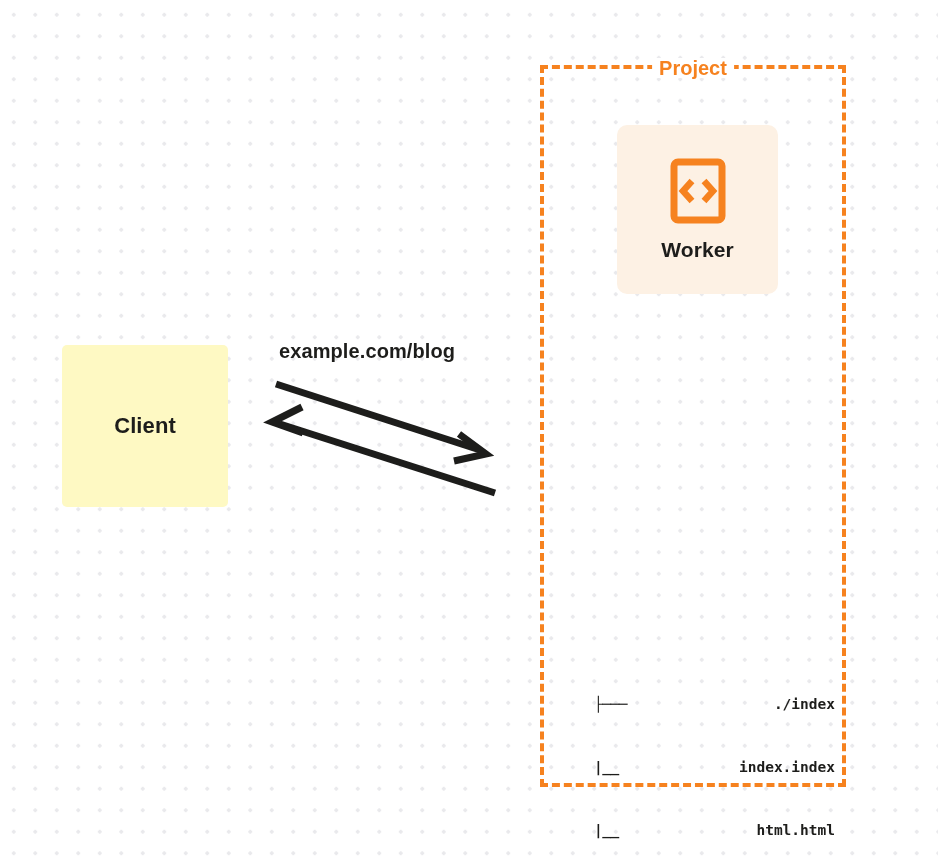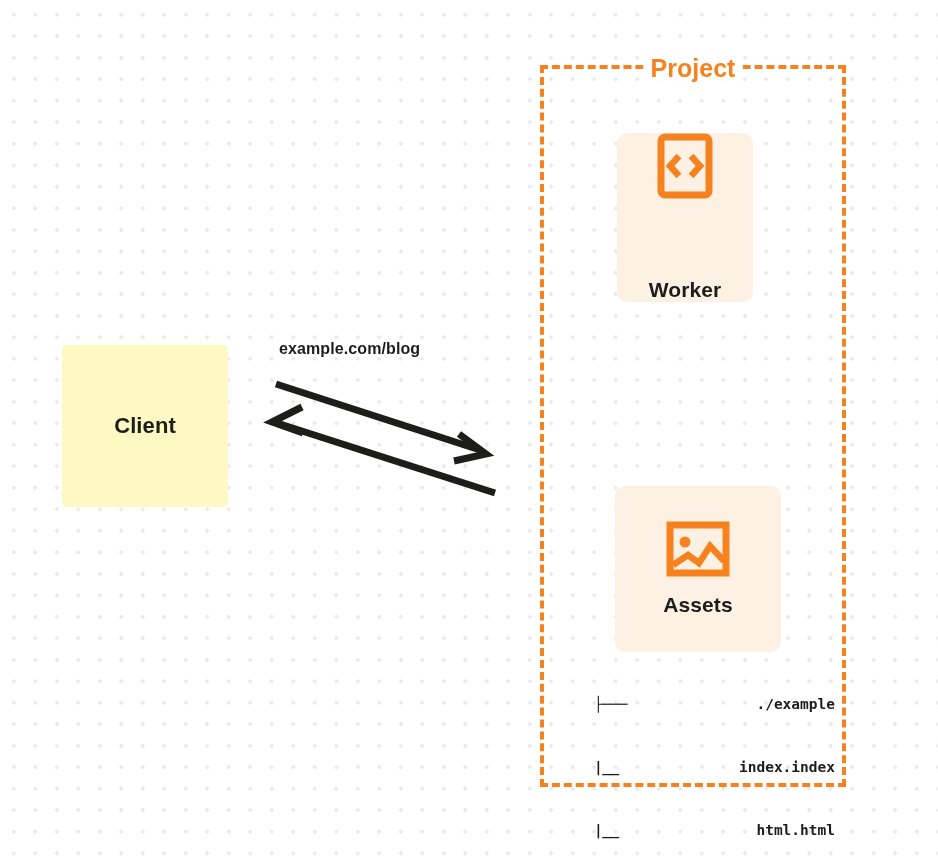--- a/index.html
+++ b/index.html
@@ -55,43 +55,42 @@
     border: 4px dashed #F6821F;
     box-sizing: border-box;
   }
   #project-title {
     position: absolute;
     left: 50%;
     top: -1px;
     transform: translate(-50%, -50%);
     background: #ffffff;
     padding: 0 7px;
-    font-size: 25px;
+    font-size: 20px;
     font-weight: 700;
     color: #F6821F;
     white-space: nowrap;
     line-height: 1;
   }
 
   
   .service-card {
     position: absolute;
     background: #fdf1e4;
     border-radius: 10px;
     display: flex;
     flex-direction: column;
     align-items: center;
     justify-content: center;
   }
   #worker-card {
     left: 73px;
-    top: 64px;
-    width: 136px;
+    top: 56px;
+    width: 161px;
     height: 169px;
-    justify-content: space-between;
   }
   #assets-card {
     left: 71px;
     top: 417px;
     width: 166px;
     height: 166px;
   }
   .service-icon {
     display: block;
   }
@@ -135,21 +134,21 @@
     width: 938px;
     height: 860px;
     pointer-events: none;
   }
 
   
   #request-label {
     position: absolute;
     left: 279px;
     top: 340px;
-    font-size: 16px;
+    font-size: 20px;
     font-weight: 700;
     color: #1d1d1b;
     letter-spacing: 0.1px;
     white-space: nowrap;
   }
 </style>
 </head>
 <body>
 
 <div id="canvas"></div>
@@ -178,28 +177,20 @@
 
   <div id="worker-card" class="service-card">
     <svg class="service-icon" width="56" height="66" viewBox="0 0 56 66">
       <rect x="4" y="4" width="48" height="58" rx="4" ry="4" fill="none" stroke="#F6821F" stroke-width="7"></rect>
       <polyline points="22,23 13,33 22,43" fill="none" stroke="#F6821F" stroke-width="6.5" stroke-linecap="butt" stroke-linejoin="miter"></polyline>
       <polyline points="34,23 43,33 34,43" fill="none" stroke="#F6821F" stroke-width="6.5" stroke-linecap="butt" stroke-linejoin="miter"></polyline>
     </svg>
     <span class="service-label">Worker</span>
   </div>
 
-  <div id="assets-card" class="service-card">
-    <svg class="service-icon" width="64" height="56" viewBox="0 0 64 56">
-      <rect x="4" y="4" width="56" height="48" fill="none" stroke="#F6821F" stroke-width="7"></rect>
-      <circle cx="19" cy="21" r="5.5" fill="#F6821F"></circle>
-      <polyline points="7,44 22,34 33,42 44,25 58,40" fill="none" stroke="#F6821F" stroke-width="6.5" stroke-linecap="butt" stroke-linejoin="miter"></polyline>
-    </svg>
-    <span class="service-label">Assets</span>
-  </div>
 
   <div id="file-tree">
-    <div class="tree-row"><span class="tree-branch">├───</span><span>./example</span></div>
+    <div class="tree-row"><span class="tree-branch">├───</span><span>./index</span></div>
     <div class="tree-row"><span class="tree-branch">|__</span><span>index.index</span></div>
     <div class="tree-row"><span class="tree-branch">|__</span><span>html.html</span></div>
     
   </div>
 </div>
 
 </body></html>

